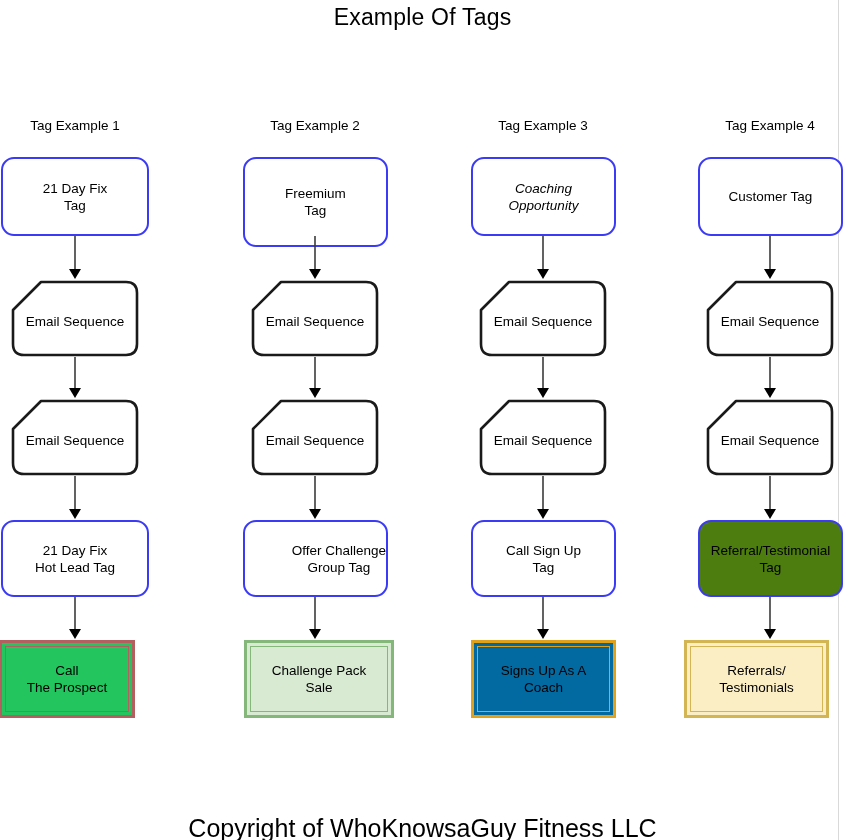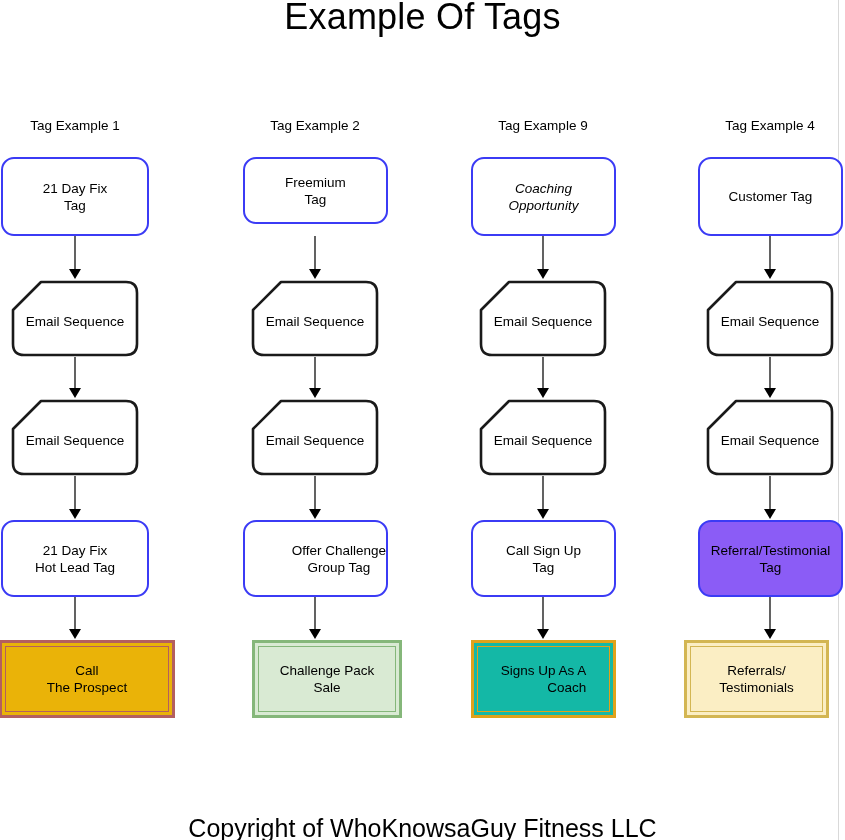--- a/index.html
+++ b/index.html
@@ -33,21 +33,21 @@
     background: #d9d9d9;
   }
 
   
   .title {
     position: absolute;
     left: 0;
     top: 0;
     width: 845px;
     text-align: center;
-    font-size: 36px;
+    font-size: 23px;
     line-height: 34px;
     color: #000;
     letter-spacing: 0.2px;
   }
   .footer {
     position: absolute;
     left: 0;
     top: 813px;
     width: 845px;
     text-align: center;
@@ -163,24 +163,24 @@
       <svg class="connector" width="20" height="44" style="position: absolute; left: 65px; top: 476px;">
         <line x1="10" y1="0" x2="10" y2="35"></line>
         <polygon points="4,33 16,33 10,43"></polygon>
       </svg>
       <div class="node tag-node" style="left: 1px; top: 520px; width: 148px; height: 77px; border-color: rgb(59, 59, 245); background: rgb(255, 255, 255);"><span>21 Day Fix
 Hot Lead Tag</span></div>
       <svg class="connector" width="20" height="43" style="position: absolute; left: 65px; top: 597px;">
         <line x1="10" y1="0" x2="10" y2="34"></line>
         <polygon points="4,32 16,32 10,42"></polygon>
       </svg>
-      <div class="node result-node" style="left: -1px; top: 640px; width: 176px; height: 78px; background: #eab308; border-color: rgb(180, 95, 95);"><span class="inner-rule" style="border-color: rgb(180, 95, 95);"></span><span>Call
+      <div class="node result-node" style="left: -1px; top: 640px; width: 136px; height: 78px; background: #22c55e; border-color: rgb(180, 95, 95);"><span class="inner-rule" style="border-color: rgb(180, 95, 95);"></span><span>Call
 The Prospect</span></div>
       <div class="col-head" style="left: 215px; top: 118px; width: 200px;">Tag Example 2</div>
-      <div class="node tag-node" style="left: 243px; top: 157px; width: 145px; height: 67px; border-color: rgb(59, 59, 245); background: rgb(255, 255, 255);"><span>Freemium
+      <div class="node tag-node" style="left: 243px; top: 157px; width: 145px; height: 90px; border-color: rgb(59, 59, 245); background: rgb(255, 255, 255);"><span>Freemium
 Tag</span></div>
       <svg class="connector" width="20" height="44" style="position: absolute; left: 305px; top: 236px;">
         <line x1="10" y1="0" x2="10" y2="35"></line>
         <polygon points="4,33 16,33 10,43"></polygon>
       </svg>
       <div class="node card-node" style="left: 251px; top: 280px; width: 128px; height: 77px;"><svg viewBox="0 0 128 77" preserveAspectRatio="none">
           <path d="M 30 2 L 115 2 Q 126 2 126 13 L 126 64 Q 126 75 115 75 L 13 75 Q 2 75 2 64 L 2 30 Z" fill="#ffffff" stroke="#1a1a1a" stroke-width="2.6" stroke-linejoin="round"></path>
         </svg><span class="card-label">Email Sequence</span></div>
       <svg class="connector" width="20" height="42" style="position: absolute; left: 305px; top: 357px;">
         <line x1="10" y1="0" x2="10" y2="33"></line>
@@ -192,23 +192,23 @@
       <svg class="connector" width="20" height="44" style="position: absolute; left: 305px; top: 476px;">
         <line x1="10" y1="0" x2="10" y2="35"></line>
         <polygon points="4,33 16,33 10,43"></polygon>
       </svg>
       <div class="node tag-node" style="left: 243px; top: 520px; width: 145px; height: 77px; border-color: rgb(59, 59, 245); background: rgb(255, 255, 255); justify-content: flex-end;"><span>Offer Challenge
 Group Tag</span></div>
       <svg class="connector" width="20" height="43" style="position: absolute; left: 305px; top: 597px;">
         <line x1="10" y1="0" x2="10" y2="34"></line>
         <polygon points="4,32 16,32 10,42"></polygon>
       </svg>
-      <div class="node result-node" style="left: 252px; top: 640px; width: 150px; height: 78px; background: rgb(217, 234, 211); border-color: rgb(133, 183, 122);"><span class="inner-rule" style="border-color: rgb(133, 183, 122);"></span><span>Challenge Pack
+      <div class="node result-node" style="left: 244px; top: 640px; width: 150px; height: 78px; background: rgb(217, 234, 211); border-color: rgb(133, 183, 122);"><span class="inner-rule" style="border-color: rgb(133, 183, 122);"></span><span>Challenge Pack
 Sale</span></div>
-      <div class="col-head" style="left: 443px; top: 118px; width: 200px;">Tag Example 9</div>
+      <div class="col-head" style="left: 443px; top: 118px; width: 200px;">Tag Example 3</div>
       <div class="node tag-node" style="left: 471px; top: 157px; width: 145px; height: 79px; border-color: rgb(59, 59, 245); background: rgb(255, 255, 255); font-style: italic;"><span>Coaching
 Opportunity</span></div>
       <svg class="connector" width="20" height="44" style="position: absolute; left: 533px; top: 236px;">
         <line x1="10" y1="0" x2="10" y2="35"></line>
         <polygon points="4,33 16,33 10,43"></polygon>
       </svg>
       <div class="node card-node" style="left: 479px; top: 280px; width: 128px; height: 77px;"><svg viewBox="0 0 128 77" preserveAspectRatio="none">
           <path d="M 30 2 L 115 2 Q 126 2 126 13 L 126 64 Q 126 75 115 75 L 13 75 Q 2 75 2 64 L 2 30 Z" fill="#ffffff" stroke="#1a1a1a" stroke-width="2.6" stroke-linejoin="round"></path>
         </svg><span class="card-label">Email Sequence</span></div>
       <svg class="connector" width="20" height="42" style="position: absolute; left: 533px; top: 357px;">
@@ -221,21 +221,21 @@
       <svg class="connector" width="20" height="44" style="position: absolute; left: 533px; top: 476px;">
         <line x1="10" y1="0" x2="10" y2="35"></line>
         <polygon points="4,33 16,33 10,43"></polygon>
       </svg>
       <div class="node tag-node" style="left: 471px; top: 520px; width: 145px; height: 77px; border-color: rgb(59, 59, 245); background: rgb(255, 255, 255);"><span>Call Sign Up
 Tag</span></div>
       <svg class="connector" width="20" height="43" style="position: absolute; left: 533px; top: 597px;">
         <line x1="10" y1="0" x2="10" y2="34"></line>
         <polygon points="4,32 16,32 10,42"></polygon>
       </svg>
-      <div class="node result-node" style="left: 471px; top: 640px; width: 145px; height: 78px; background: #14b8a6; border-color: rgb(224, 162, 27); text-align: right;"><span class="inner-rule" style="border-color: rgb(224, 162, 27);"></span><span>Signs Up As A
+      <div class="node result-node" style="left: 471px; top: 640px; width: 145px; height: 78px; background: #0369a1; border-color: rgb(224, 162, 27);"><span class="inner-rule" style="border-color: rgb(224, 162, 27);"></span><span>Signs Up As A
 Coach</span></div>
       <div class="col-head" style="left: 670px; top: 118px; width: 200px;">Tag Example 4</div>
       <div class="node tag-node" style="left: 698px; top: 157px; width: 145px; height: 79px; border-color: rgb(59, 59, 245); background: rgb(255, 255, 255); justify-content: center;"><span>Customer Tag</span></div>
       <svg class="connector" width="20" height="44" style="position: absolute; left: 760px; top: 236px;">
         <line x1="10" y1="0" x2="10" y2="35"></line>
         <polygon points="4,33 16,33 10,43"></polygon>
       </svg>
       <div class="node card-node" style="left: 706px; top: 280px; width: 128px; height: 77px;"><svg viewBox="0 0 128 77" preserveAspectRatio="none">
           <path d="M 30 2 L 115 2 Q 126 2 126 13 L 126 64 Q 126 75 115 75 L 13 75 Q 2 75 2 64 L 2 30 Z" fill="#ffffff" stroke="#1a1a1a" stroke-width="2.6" stroke-linejoin="round"></path>
         </svg><span class="card-label">Email Sequence</span></div>
@@ -243,21 +243,21 @@
         <line x1="10" y1="0" x2="10" y2="33"></line>
         <polygon points="4,31 16,31 10,41"></polygon>
       </svg>
       <div class="node card-node" style="left: 706px; top: 399px; width: 128px; height: 77px;"><svg viewBox="0 0 128 77" preserveAspectRatio="none">
           <path d="M 30 2 L 115 2 Q 126 2 126 13 L 126 64 Q 126 75 115 75 L 13 75 Q 2 75 2 64 L 2 30 Z" fill="#ffffff" stroke="#1a1a1a" stroke-width="2.6" stroke-linejoin="round"></path>
         </svg><span class="card-label">Email Sequence</span></div>
       <svg class="connector" width="20" height="44" style="position: absolute; left: 760px; top: 476px;">
         <line x1="10" y1="0" x2="10" y2="35"></line>
         <polygon points="4,33 16,33 10,43"></polygon>
       </svg>
-      <div class="node tag-node" style="left: 698px; top: 520px; width: 145px; height: 77px; border-color: rgb(59, 59, 245); background: #8b5cf6;"><span>Referral/Testimonial
+      <div class="node tag-node" style="left: 698px; top: 520px; width: 145px; height: 77px; border-color: rgb(59, 59, 245); background: #4d7c0f;"><span>Referral/Testimonial
 Tag</span></div>
       <svg class="connector" width="20" height="43" style="position: absolute; left: 760px; top: 597px;">
         <line x1="10" y1="0" x2="10" y2="34"></line>
         <polygon points="4,32 16,32 10,42"></polygon>
       </svg>
       <div class="node result-node" style="left: 684px; top: 640px; width: 145px; height: 78px; background: rgb(251, 238, 196); border-color: rgb(211, 182, 83);"><span class="inner-rule" style="border-color: rgb(211, 182, 83);"></span><span>Referrals/
 Testimonials</span></div>
     </div>
 
   <div class="footer">Copyright of WhoKnowsaGuy Fitness LLC</div>

